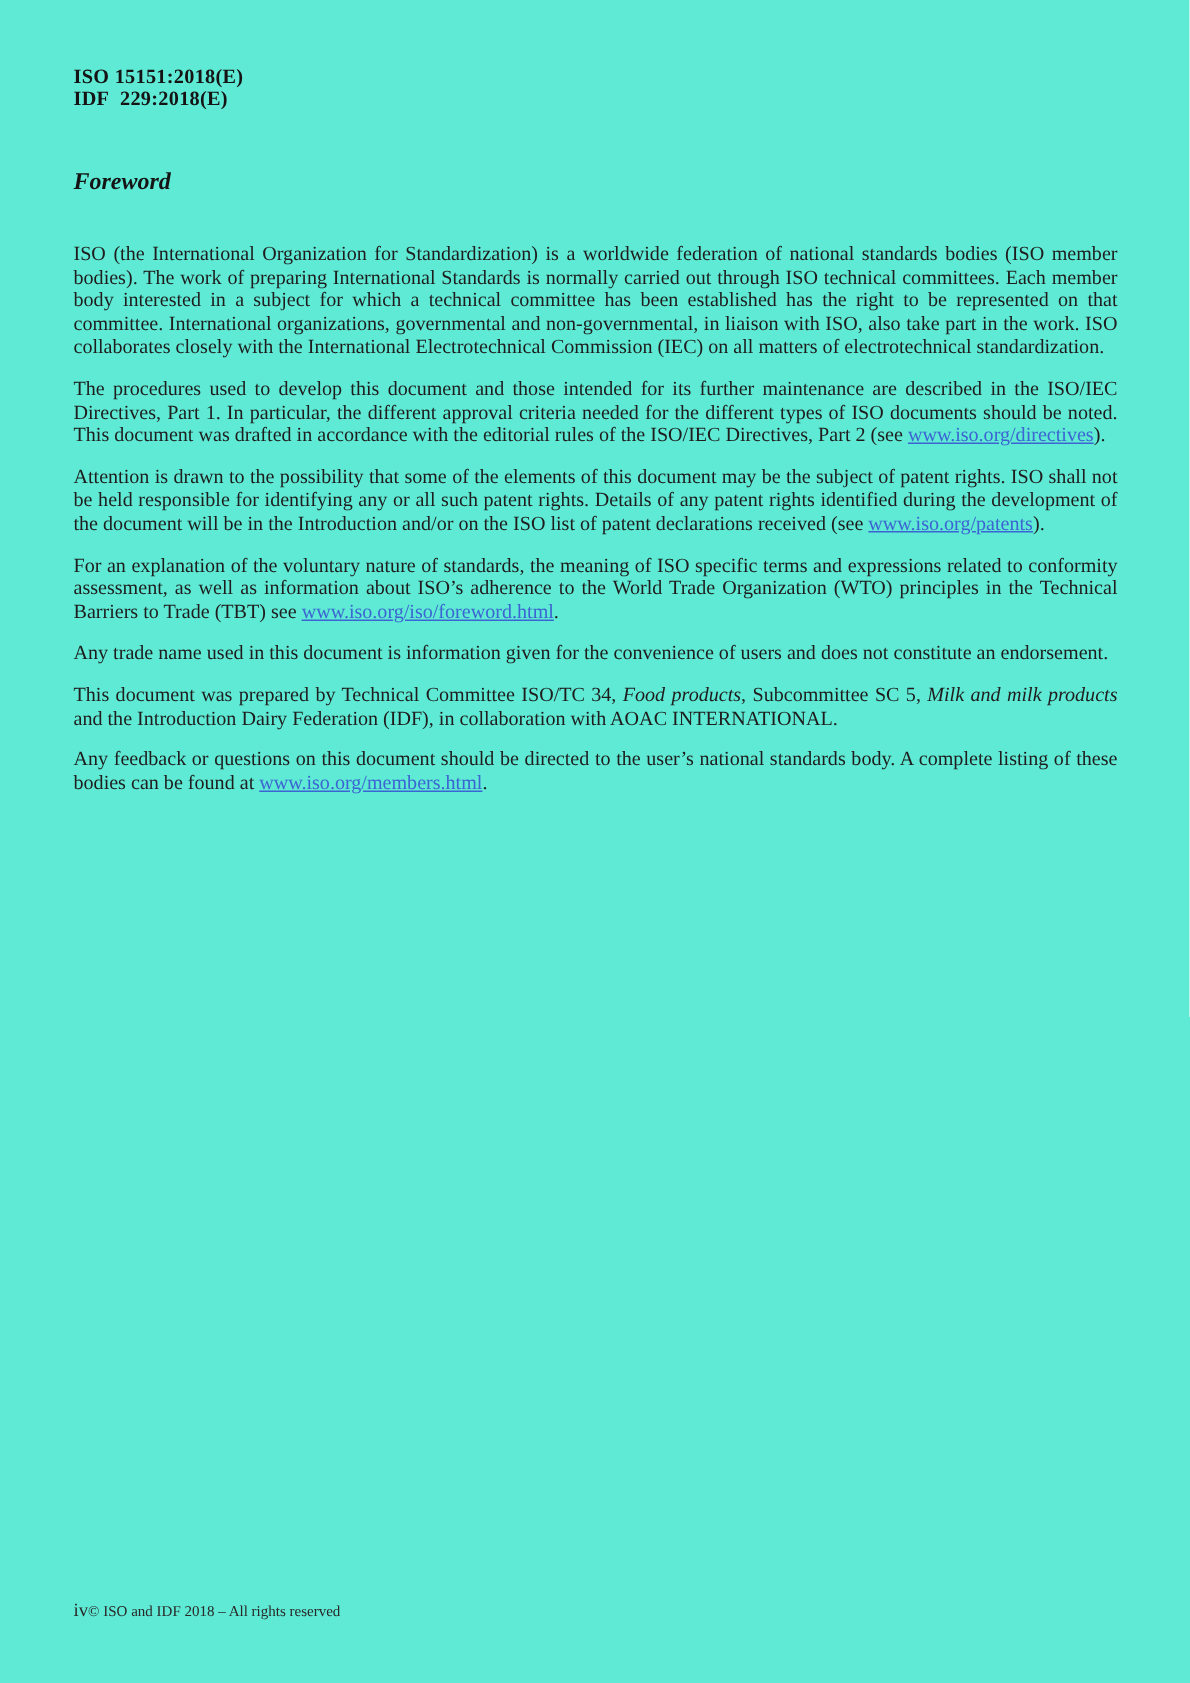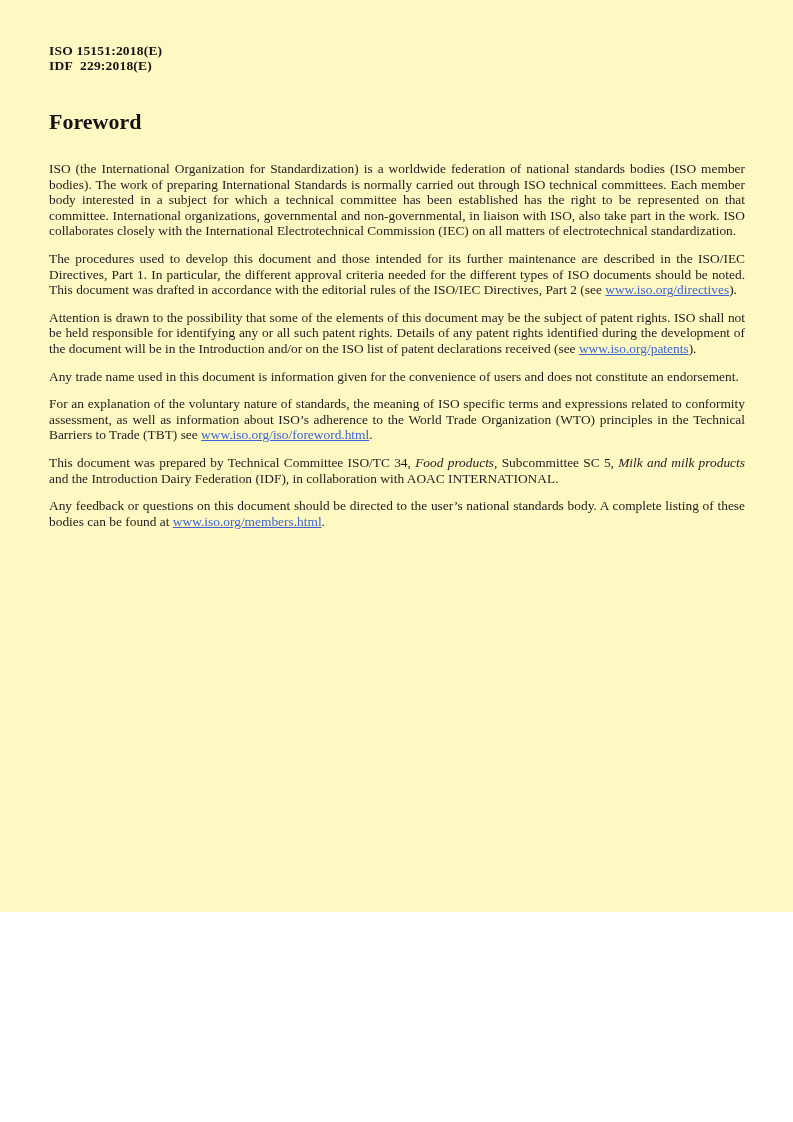--- a/index.html
+++ b/index.html
@@ -1,43 +1,44 @@
 <!DOCTYPE html>
 <html><head>
 <meta charset="utf-8">
 <style>
   html, body { margin: 0; padding: 0; background: #ffffff; }
   .page {
     position: relative;
     width: 793px;
-    height: 912px;
-    background: #fef9c3;
+    height: 1122px;
+    background: #5eead4;
     font-family: "Liberation Serif", "DejaVu Serif", serif;
     color: #1e1c1d;
     overflow: hidden;
   }
   .content {
     position: absolute;
     left: 49px;
     top: 43px;
     width: 696px;
   }
   .doc-refs {
     font-weight: bold;
     font-size: 13.5px;
     line-height: 15px;
     letter-spacing: 0.2px;
     color: #151314;
   }
   .title {
     margin: 37px 0 0 0;
-    font-size: 22px;
+    font-size: 16px;
     line-height: 24px;
     font-weight: bold;
     color: #151314;
+    font-style: italic;
   }
   .body-paragraphs { margin-top: 27px; }
   .para {
     margin: 0 0 12px 0;
     font-size: 13.4px;
     line-height: 15.6px;
     text-align: justify;
     color: #1e1c1d;
   }
   .para em { font-style: italic; }
@@ -45,43 +46,42 @@
     color: #3c64d2;
     text-decoration: underline;
     cursor: pointer;
   }
   .footer {
     position: absolute;
     left: 49px;
     width: 696px;
     top: 1066px;
     display: flex;
-    justify-content: space-between;
     align-items: baseline;
     font-size: 12.5px;
     color: #2a2728;
   }
   .footer .copyright { font-size: 10px; }
 </style>
 </head>
 <body>
 
 <div class="page">
   <div class="content">
     <div class="doc-refs">
       <div>ISO 15151:2018(E)</div>
       <div>IDF&nbsp;&nbsp;229:2018(E)</div>
     </div>
     <h1 class="title">Foreword</h1>
     <div class="body-paragraphs">
         <p class="para"><span>ISO (the International Organization for Standardization) is a worldwide federation of national standards bodies (ISO member bodies). The work of preparing International Standards is normally carried out through ISO technical committees. Each member body interested in a subject for which a technical committee has been established has the right to be represented on that committee. International organizations, governmental and non-governmental, in liaison with ISO, also take part in the work. ISO collaborates closely with the International Electrotechnical Commission (IEC) on all matters of electrotechnical standardization.</span></p>
         <p class="para"><span>The procedures used to develop this document and those intended for its further maintenance are described in the ISO/IEC Directives, Part 1. In particular, the different approval criteria needed for the different types of ISO documents should be noted. This document was drafted in accordance with the editorial rules of the ISO/IEC Directives, Part 2 (see </span><a href="#" class="doc-link">www.iso.org/directives</a><span>).</span></p>
         <p class="para"><span>Attention is drawn to the possibility that some of the elements of this document may be the subject of patent rights. ISO shall not be held responsible for identifying any or all such patent rights. Details of any patent rights identified during the development of the document will be in the Introduction and/or on the ISO list of patent declarations received (see </span><a href="#" class="doc-link">www.iso.org/patents</a><span>).</span></p>
+        <p class="para"><span>For an explanation of the voluntary nature of standards, the meaning of ISO specific terms and expressions related to conformity assessment, as well as information about ISO’s adherence to the World Trade Organization (WTO) principles in the Technical Barriers to Trade (TBT) see </span><a href="#" class="doc-link">www.iso.org/iso/foreword.html</a><span>.</span></p>
         <p class="para"><span>Any trade name used in this document is information given for the convenience of users and does not constitute an endorsement.</span></p>
-        <p class="para"><span>For an explanation of the voluntary nature of standards, the meaning of ISO specific terms and expressions related to conformity assessment, as well as information about ISO’s adherence to the World Trade Organization (WTO) principles in the Technical Barriers to Trade (TBT) see </span><a href="#" class="doc-link">www.iso.org/iso/foreword.html</a><span>.</span></p>
         <p class="para"><span>This document was prepared by Technical Committee ISO/TC 34, </span><em>Food products</em><span>, Subcommittee SC 5, </span><em>Milk and milk products</em><span> and the Introduction Dairy Federation (IDF), in collaboration with AOAC INTERNATIONAL.</span></p>
         <p class="para"><span>Any feedback or questions on this document should be directed to the user’s national standards body. A complete listing of these bodies can be found at </span><a href="#" class="doc-link">www.iso.org/members.html</a><span>.</span></p>
       </div>
   </div>
   <div class="footer">
     <span class="page-number">iv</span>
     <span class="copyright">© ISO and IDF 2018 – All rights reserved</span>
   </div>
 </div>
 

